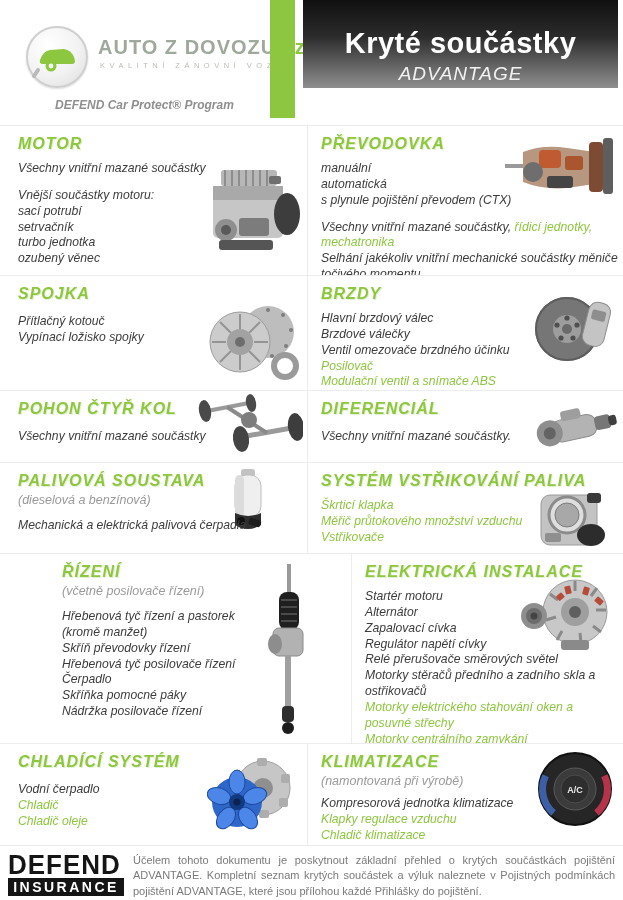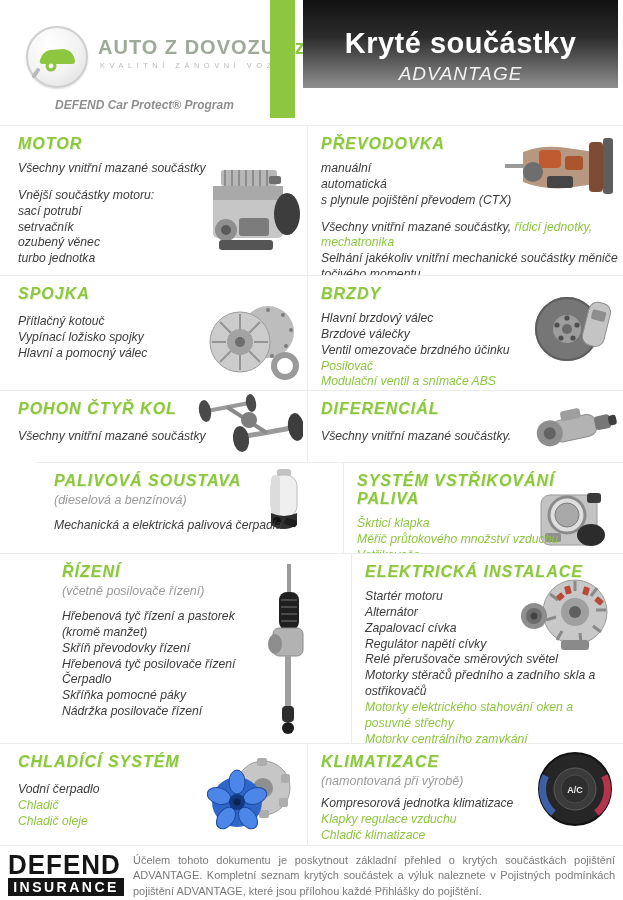--- a/index.html
+++ b/index.html
@@ -100,22 +100,22 @@
 
   <div class="content" id="content">
       <div class="row" style="height: 150px;">
         <div class="cell left">
           <div class="sec-title">MOTOR</div>
           <div class="items">
             <div class="item"><span class="dark">Všechny vnitřní mazané součástky</span></div>
             <div class="item gap"><span class="dark">Vnější součástky motoru:</span></div>
             <div class="item"><span class="dark">sací potrubí</span></div>
             <div class="item"><span class="dark">setrvačník</span></div>
+            <div class="item"><span class="dark">turbo jednotka</span></div>
             <div class="item"><span class="dark">ozubený věnec</span></div>
-            <div class="item"><span class="dark">turbo jednotka</span></div>
           </div>
           <svg viewBox="0 0 104 96" class="sec-img img-motor">
       <rect x="22" y="10" width="56" height="16" rx="3" fill="#b7b7b7"></rect>
       <path d="M26 10 v16 M33 10 v16 M40 10 v16 M47 10 v16 M54 10 v16 M61 10 v16 M68 10 v16" stroke="#8d8d8d" stroke-width="2"></path>
       <rect x="14" y="26" width="70" height="52" rx="5" fill="#c6c6c6"></rect>
       <rect x="14" y="26" width="70" height="14" fill="#a9a9a9"></rect>
       <ellipse cx="88" cy="54" rx="13" ry="21" fill="#3d3d3d"></ellipse>
       <circle cx="27" cy="70" r="11" fill="#8f8f8f"></circle>
       <circle cx="27" cy="70" r="5" fill="#5a5a5a"></circle>
       <rect x="40" y="58" width="30" height="18" rx="3" fill="#7c7c7c"></rect>
@@ -143,21 +143,20 @@
       <rect x="44" y="44" width="26" height="12" rx="3" fill="#454545"></rect>
     </svg>
         </div>
       </div>
       <div class="row" style="height: 115px;">
         <div class="cell left">
           <div class="sec-title">SPOJKA</div>
           <div class="items">
             <div class="item gap"><span class="dark">Přítlačný kotouč</span></div>
             <div class="item"><span class="dark">Vypínací ložisko spojky</span></div>
-            <div class="item"><span class="dark">Hlavní a pomocný válec</span></div>
           </div>
           <svg viewBox="0 0 96 78" class="sec-img img-spojka">
       <circle cx="63" cy="30" r="26" fill="#bdbdbd"></circle>
       <g fill="#7e7e7e">
         <circle cx="63" cy="8" r="2"></circle>
               <circle cx="78" cy="13" r="2"></circle>
               <circle cx="86" cy="28" r="2"></circle>
         <circle cx="81" cy="44" r="2"></circle>
               <circle cx="67" cy="54" r="2"></circle>
               <circle cx="49" cy="50" r="2"></circle>
@@ -226,21 +225,21 @@
         <rect x="22" y="20" width="46" height="22" rx="10" fill="#b3b3b3" stroke="#8c8c8c"></rect>
         <circle cx="20" cy="31" r="13" fill="#8e8e8e"></circle>
         <circle cx="20" cy="31" r="6" fill="#636363"></circle>
         <rect x="66" y="24" width="16" height="14" rx="4" fill="#777777"></rect>
         <rect x="80" y="26" width="8" height="10" rx="3" fill="#3f3f3f"></rect>
         <rect x="34" y="12" width="20" height="10" rx="3" fill="#9e9e9e"></rect>
       </g>
     </svg>
         </div>
       </div>
-      <div class="row" style="height: 91px; margin-left: 36px;">
+      <div class="row" style="height: 91px;">
         <div class="cell left">
           <div class="sec-title">PALIVOVÁ SOUSTAVA</div>
           <div class="sec-sub">(dieselová a benzínová)</div>
           <div class="items">
             <div class="item gap"><span class="dark">Mechanická a elektrická palivová čerpadla</span></div>
           </div>
           <svg viewBox="0 0 56 70" class="sec-img img-palivova">
       <rect x="22" y="2" width="14" height="8" rx="3" fill="#c2c2c2"></rect>
       <rect x="16" y="8" width="26" height="42" rx="11" fill="#efefef" stroke="#bdbdbd"></rect>
       <rect x="16" y="8" width="9" height="42" rx="5" fill="#dcdcdc"></rect>

